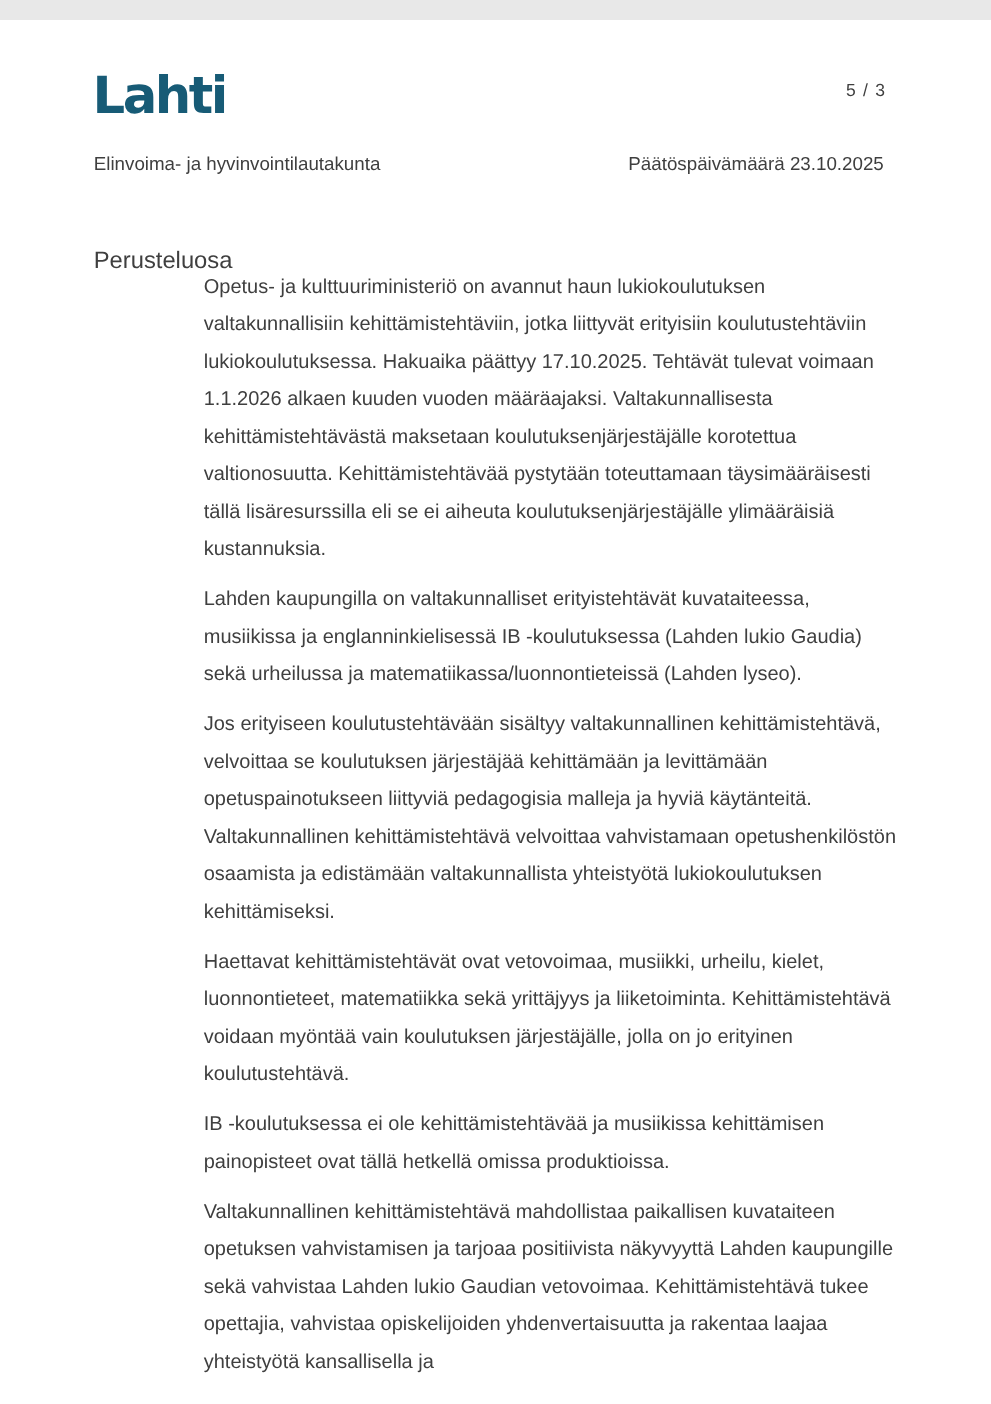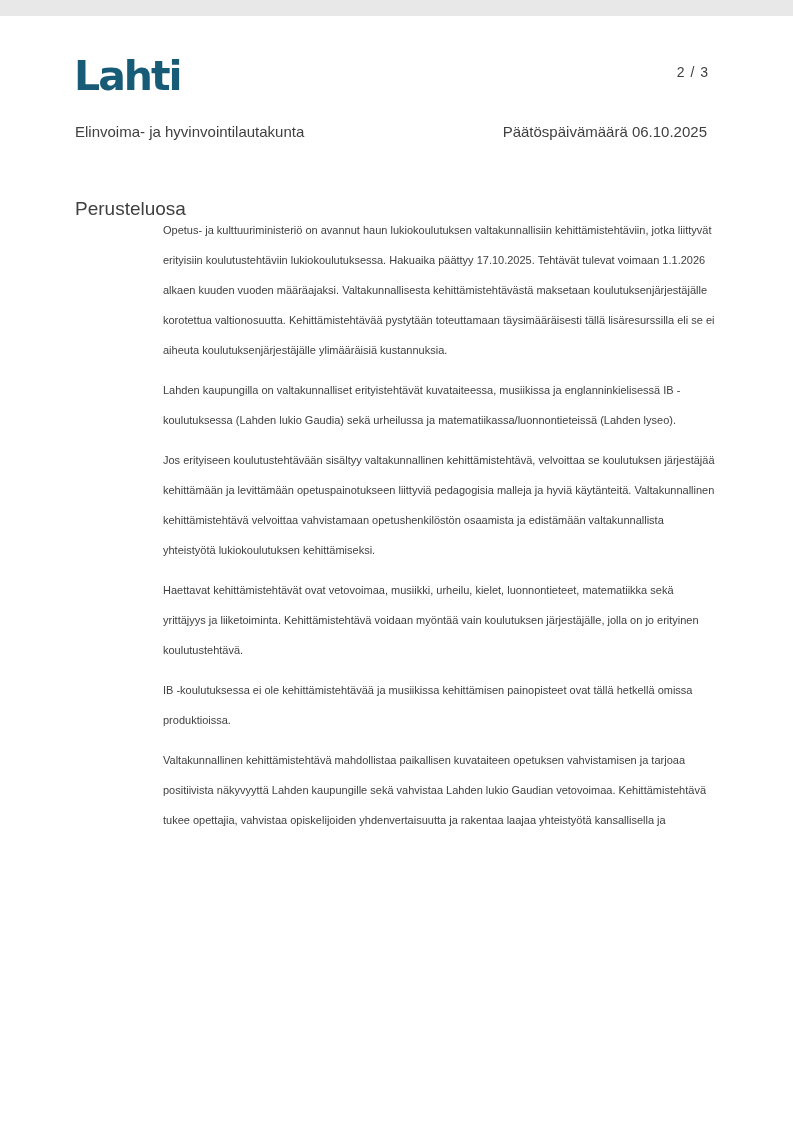--- a/index.html
+++ b/index.html
@@ -50,40 +50,40 @@
     left: 75px;
     top: 183px;
     font-size: 19px;
     line-height: 20px;
   }
   .body-text {
     position: absolute;
     left: 163px;
     top: 199px;
     width: 556px;
-    font-size: 11px;
+    font-size: 16px;
     line-height: 30px;
     text-align: left;
   }
   .body-text p {
     margin: 0 0 10px 0;
   }
 </style>
 </head>
 <body>
 
 <div class="page">
 
   <div class="logo" style="color: rgb(23, 91, 118);">Lahti</div>
 
-  <div class="page-number">2 / 3</div>
+  <div class="page-number">5 / 3</div>
 
   <div class="header-row">
     <span>Elinvoima- ja hyvinvointilautakunta</span>
-    <span>Päätöspäivämäärä 06.10.2025</span>
+    <span>Päätöspäivämäärä 23.10.2025</span>
   </div>
 
   <div class="section-heading">Perusteluosa</div>
 
   <div class="body-text">
     <p>Opetus- ja kulttuuriministeriö on avannut haun lukiokoulutuksen valtakunnallisiin kehittämistehtäviin, jotka liittyvät erityisiin koulutustehtäviin lukiokoulutuksessa. Hakuaika päättyy 17.10.2025.  Tehtävät tulevat voimaan 1.1.2026 alkaen kuuden vuoden määräajaksi. Valtakunnallisesta kehittämistehtävästä maksetaan koulutuksenjärjestäjälle korotettua valtionosuutta. Kehittämistehtävää pystytään toteuttamaan täysimääräisesti tällä lisäresurssilla eli se ei aiheuta koulutuksenjärjestäjälle ylimääräisiä kustannuksia.</p>
     <p>Lahden kaupungilla on valtakunnalliset erityistehtävät kuvataiteessa, musiikissa ja englanninkielisessä IB -koulutuksessa (Lahden lukio Gaudia) sekä urheilussa ja matematiikassa/luonnontieteissä (Lahden lyseo).</p>
     <p>Jos erityiseen koulutustehtävään sisältyy valtakunnallinen kehittämistehtävä, velvoittaa se koulutuksen järjestäjää kehittämään ja levittämään opetuspainotukseen liittyviä pedagogisia malleja ja hyviä käytänteitä. Valtakunnallinen kehittämistehtävä velvoittaa vahvistamaan opetushenkilöstön osaamista ja edistämään valtakunnallista yhteistyötä lukiokoulutuksen kehittämiseksi.</p>
     <p>Haettavat kehittämistehtävät ovat vetovoimaa, musiikki, urheilu, kielet, luonnontieteet, matematiikka sekä yrittäjyys ja liiketoiminta. Kehittämistehtävä voidaan myöntää vain koulutuksen järjestäjälle, jolla on jo erityinen koulutustehtävä.</p>
     <p>IB -koulutuksessa ei ole kehittämistehtävää ja musiikissa kehittämisen painopisteet ovat tällä hetkellä omissa produktioissa.</p>

